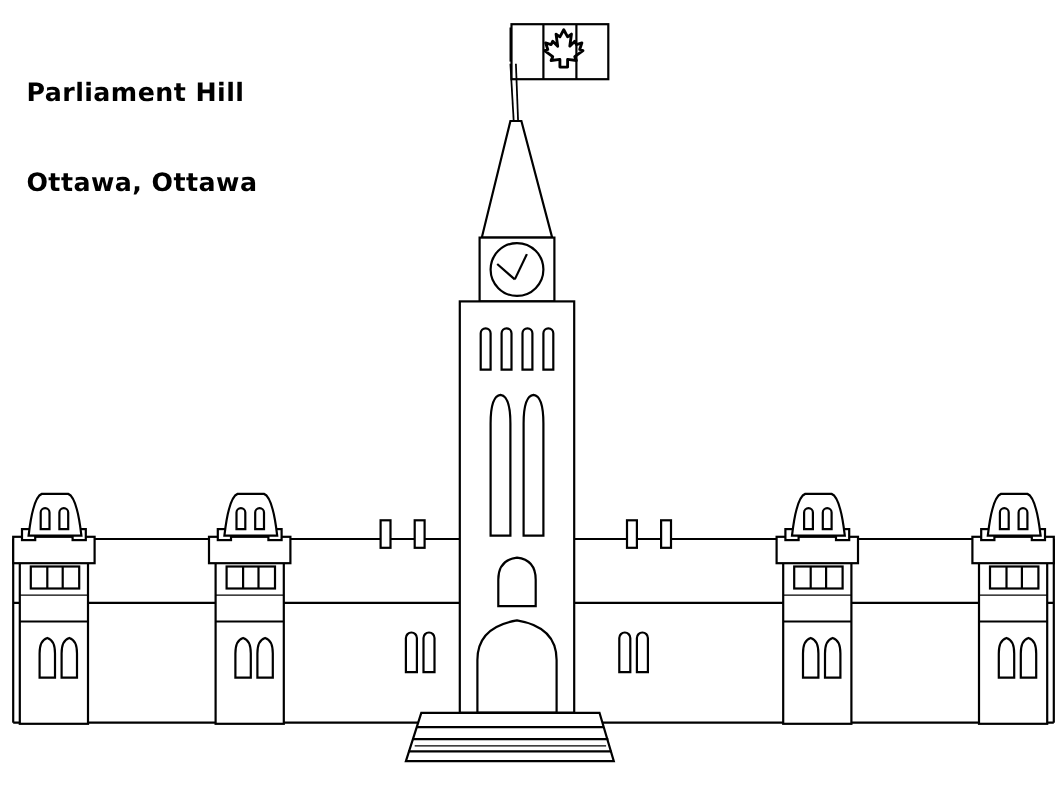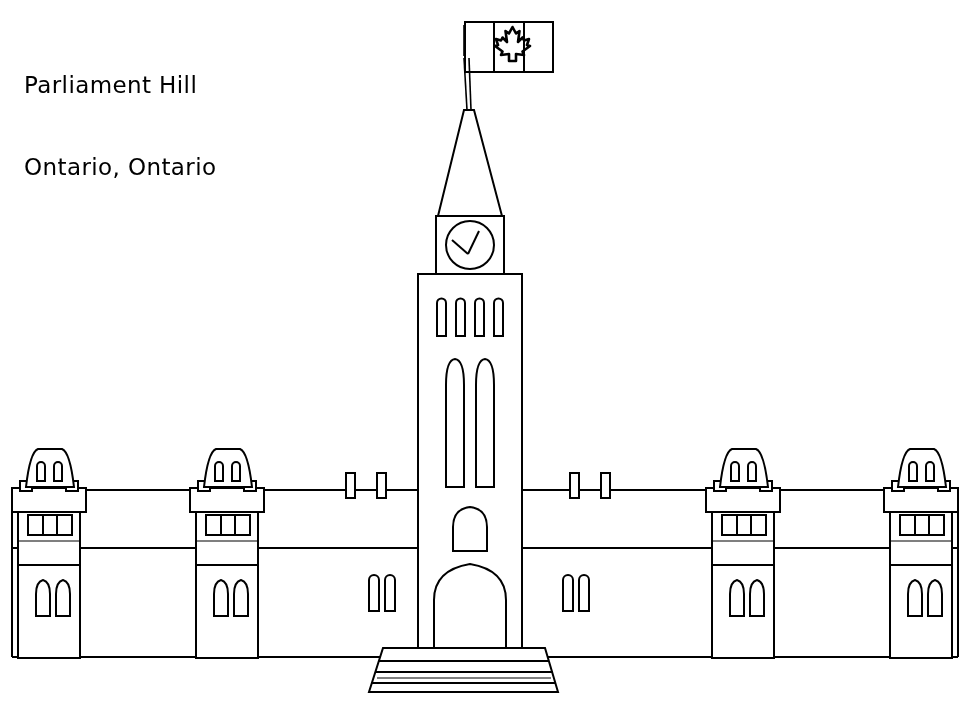--- a/index.html
+++ b/index.html
@@ -12,20 +12,21 @@
     width: 960px;
     height: 720px;
     overflow: hidden;
     font-family: "DejaVu Sans", sans-serif;
   }
   #page {
     position: relative;
     width: 935px;
     height: 720px;
     background: #ffffff;
+    font-weight: bold;
   }
   #caption {
     position: absolute;
     left: 24px;
     top: 18px;
     z-index: 5;
     line-height: 1.18;
     color: #000000;
     font-family: "DejaVu Sans", sans-serif;
     font-size: 23px;
@@ -69,21 +70,21 @@
     stroke-linejoin: round;
   }
 </style>
 </head>
 <body>
 
 <div id="page">
 
   <div id="caption">
     <span class="cap-line">Parliament Hill</span>
-    <span class="cap-line">Ontario, Ontario</span>
+    <span class="cap-line">Ottawa, Ottawa</span>
   </div>
 
   <svg id="drawing" viewBox="0 0 960 720">
 
     <g>
       <rect class="ln fillwhite" x="465" y="22" width="88" height="50"></rect>
       <line class="ln" x1="494" y1="22" x2="494" y2="72"></line>
       <line class="ln" x1="524" y1="22" x2="524" y2="72"></line>
       <path class="leaf" d="M509 61 L509 54 L501 55 L502.5 51.5 L495 46 L498 45 L496 39 L501 40.5 L502.5 37.5 L507 42 L505.5 31 L509 33.5 L512.5 27 L516 33.5 L519.5 31 L518 42 L522.5 37.5 L524 40.5 L529 39 L527 45 L530 46 L522.5 51.5 L524 55 L516 54 L516 61 Z"></path>
     </g>

